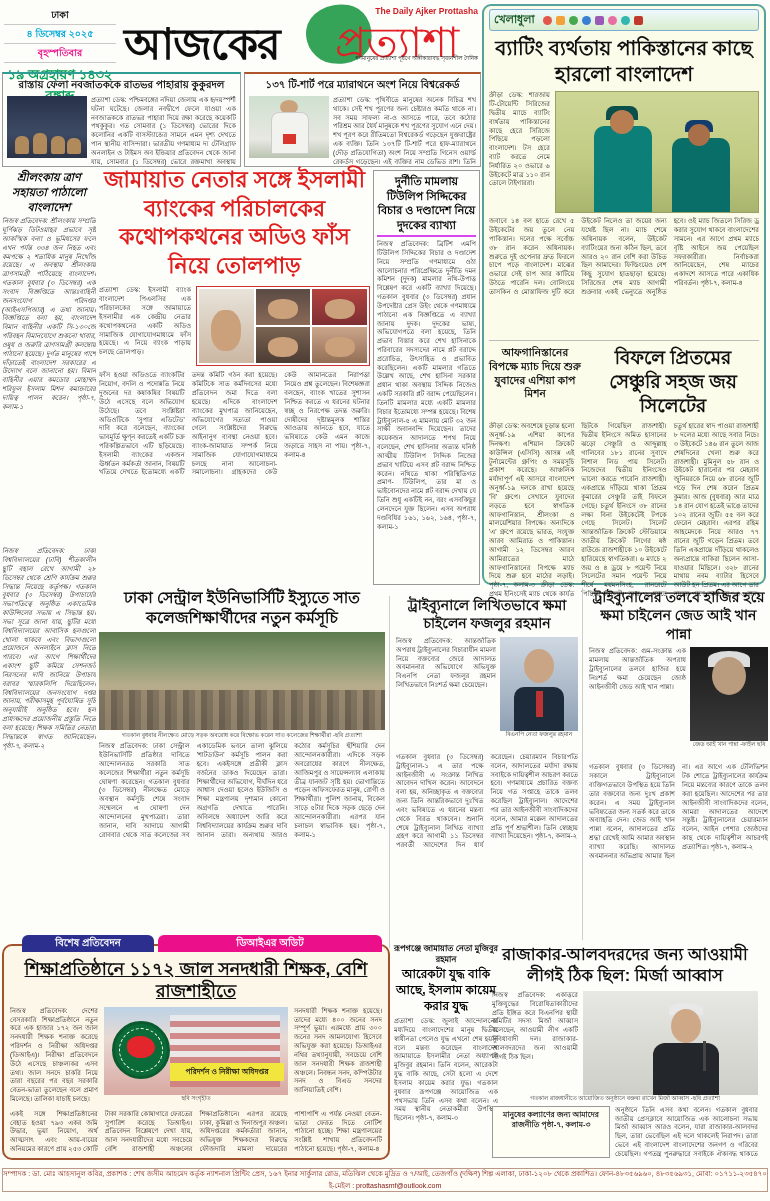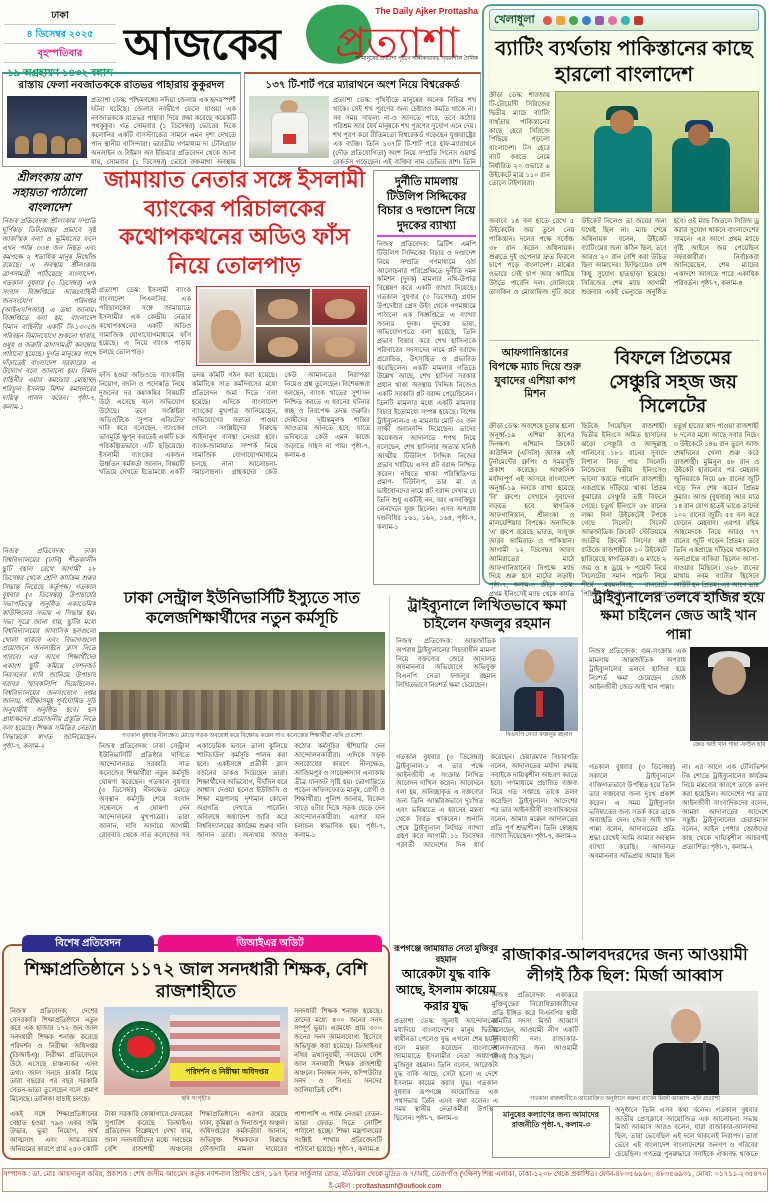--- a/index.html
+++ b/index.html
@@ -14,21 +14,21 @@
   .caption{font-size:5.8px;color:#333;text-align:center;line-height:1.2;}
   .photo{position:relative;overflow:hidden;}
   .head-circle{position:absolute;border-radius:50%;}
   
   #m-left{left:4px;top:6px;width:112px;height:60px;text-align:center;}
   #m-left .ln{padding:1.5px 0;border-bottom:1px solid #c9c9c9;font-weight:700;}
   #m-left .ln:last-child{border-bottom:none;}
   .city{font-size:9.5px;color:#111;}
   .eng-date{font-size:9.5px;color:#00a9d8;}
   .day{font-size:9.5px;color:#ea168e;}
-  .bn-date{font-size:10px;color:#019d53;}
+  .bn-date{font-size:13px;color:#019d53;}
   #logo{left:118px;top:2px;width:362px;height:66px;}
   #logo-black{position:absolute;left:6px;top:10px;font-size:43px;font-weight:900;color:#0d0d0d;letter-spacing:-1px;}
   #logo-map{position:absolute;left:188px;top:2px;width:66px;height:60px;background:#35a358;border-radius:58% 42% 55% 45%/50% 55% 45% 50%;transform:rotate(8deg);}
   #logo-red{position:absolute;left:196px;top:8px;font-size:42px;font-weight:400;color:#e31f26;margin-left:21px;}
   #eng-name{position:absolute;right:2px;top:4px;font-size:8.5px;font-weight:700;color:#d01d24;}
   #tagline{position:absolute;right:2px;top:52px;font-size:5.6px;color:#222;}
   
   #sports{left:482px;top:4px;width:284px;height:581px;border:2px solid #55a39a;border-radius:9px;background:#fbfce9;box-sizing:border-box;padding:3px 5px;}
   #sports-banner{height:20px;border:1px solid #76aed3;border-radius:3px;background:linear-gradient(180deg,#eef8fd,#d9edcc);display:flex;align-items:center;padding:0 4px;gap:4px;}
   #sports-banner .bn{font-size:11px;font-weight:800;color:#14551f;margin-right:4px;}
@@ -104,21 +104,21 @@
   #zi-photo{background:linear-gradient(180deg,#1a1a1a,#3a3a3a);}
   .zi-head{left:22px;top:10px;width:34px;height:38px;background:#b99b7e;}
   .zi-hair{position:absolute;left:18px;top:4px;width:42px;height:16px;background:#ddd;border-radius:50% 50% 0 0;}
   .trib-body{margin-top:4px;height:190px;}
   
   #special{left:2px;top:944px;width:388px;height:216px;box-sizing:border-box;border:2px solid #a2522c;border-radius:10px;background:#fdf7e9;padding:4px 6px;}
   #tabs{position:absolute;left:18px;top:-11px;display:flex;gap:4px;width:360px;}
   .tab{height:17px;border-radius:6px 6px 0 0;color:#fff;font-weight:800;font-size:10px;display:flex;align-items:center;justify-content:center;}
   #tab1{width:132px;background:#2d2f8f;}
   #tab2{flex:1;background:#ec0f8a;}
-  #special .h{font-size:17.5px;line-height:1.28;margin:8px 0 4px;}
+  #special .h{font-size:17.5px;line-height:1.28;margin:8px 0 4px;text-decoration:underline;}
   #special-row{display:flex;gap:6px;height:100px;}
   #special-row .scol{width:88px;}
   #building-wrap{flex:1;}
   #building-photo{width:100%;height:88px;background:linear-gradient(180deg,#bcd3e6 0%,#e8d9d4 35%,#d9a9a2 100%);}
   .bwin{position:absolute;right:8px;top:8px;width:110px;height:72px;background:repeating-linear-gradient(0deg,#c77 0 6px,#eee 6px 12px);opacity:.8;}
   #seal{position:absolute;left:8px;top:14px;width:52px;height:52px;border-radius:50%;background:#0a6b38;border:3px solid #0a5a30;}
   #seal-map{position:absolute;left:12px;top:12px;width:28px;height:22px;background:#e3262c;border-radius:45% 55% 50% 50%;}
   #seal-ring{position:absolute;left:4px;top:4px;right:4px;bottom:4px;border:1px dashed #ffe;border-radius:50%;}
   #badge{position:absolute;left:66px;top:56px;right:4px;height:18px;background:#f2e53e;color:#1a1a1a;font-size:7.4px;font-weight:800;display:flex;align-items:center;justify-content:center;}
   #special-bottom{margin-top:3px;height:64px;}

